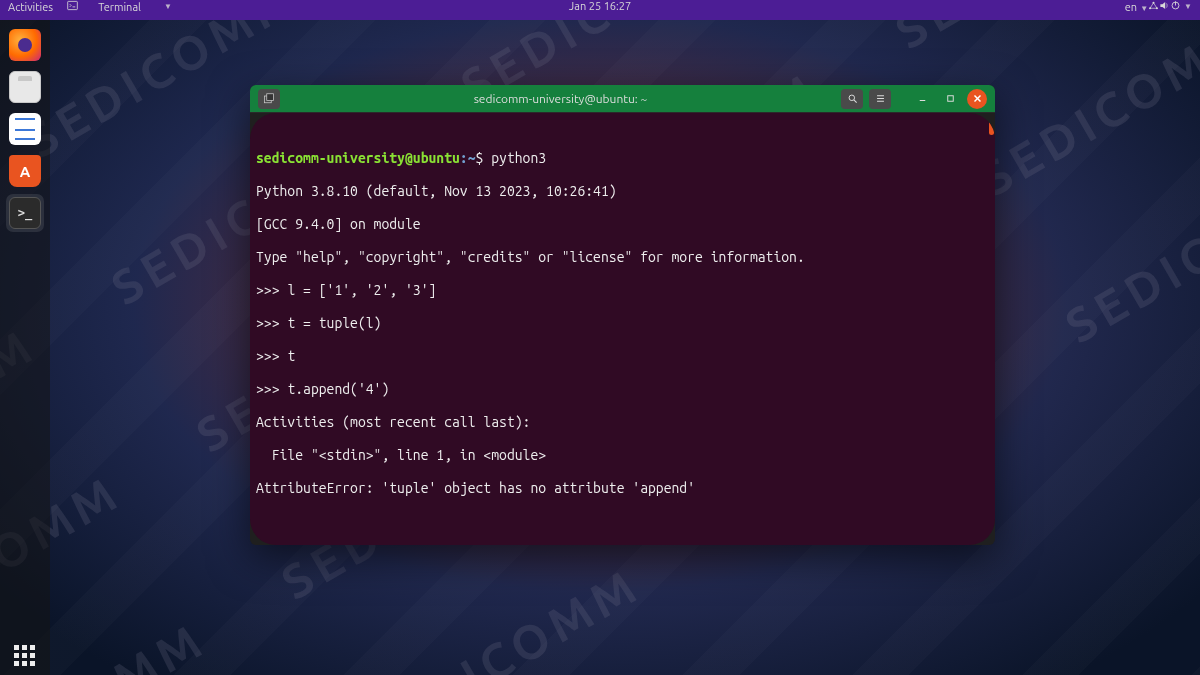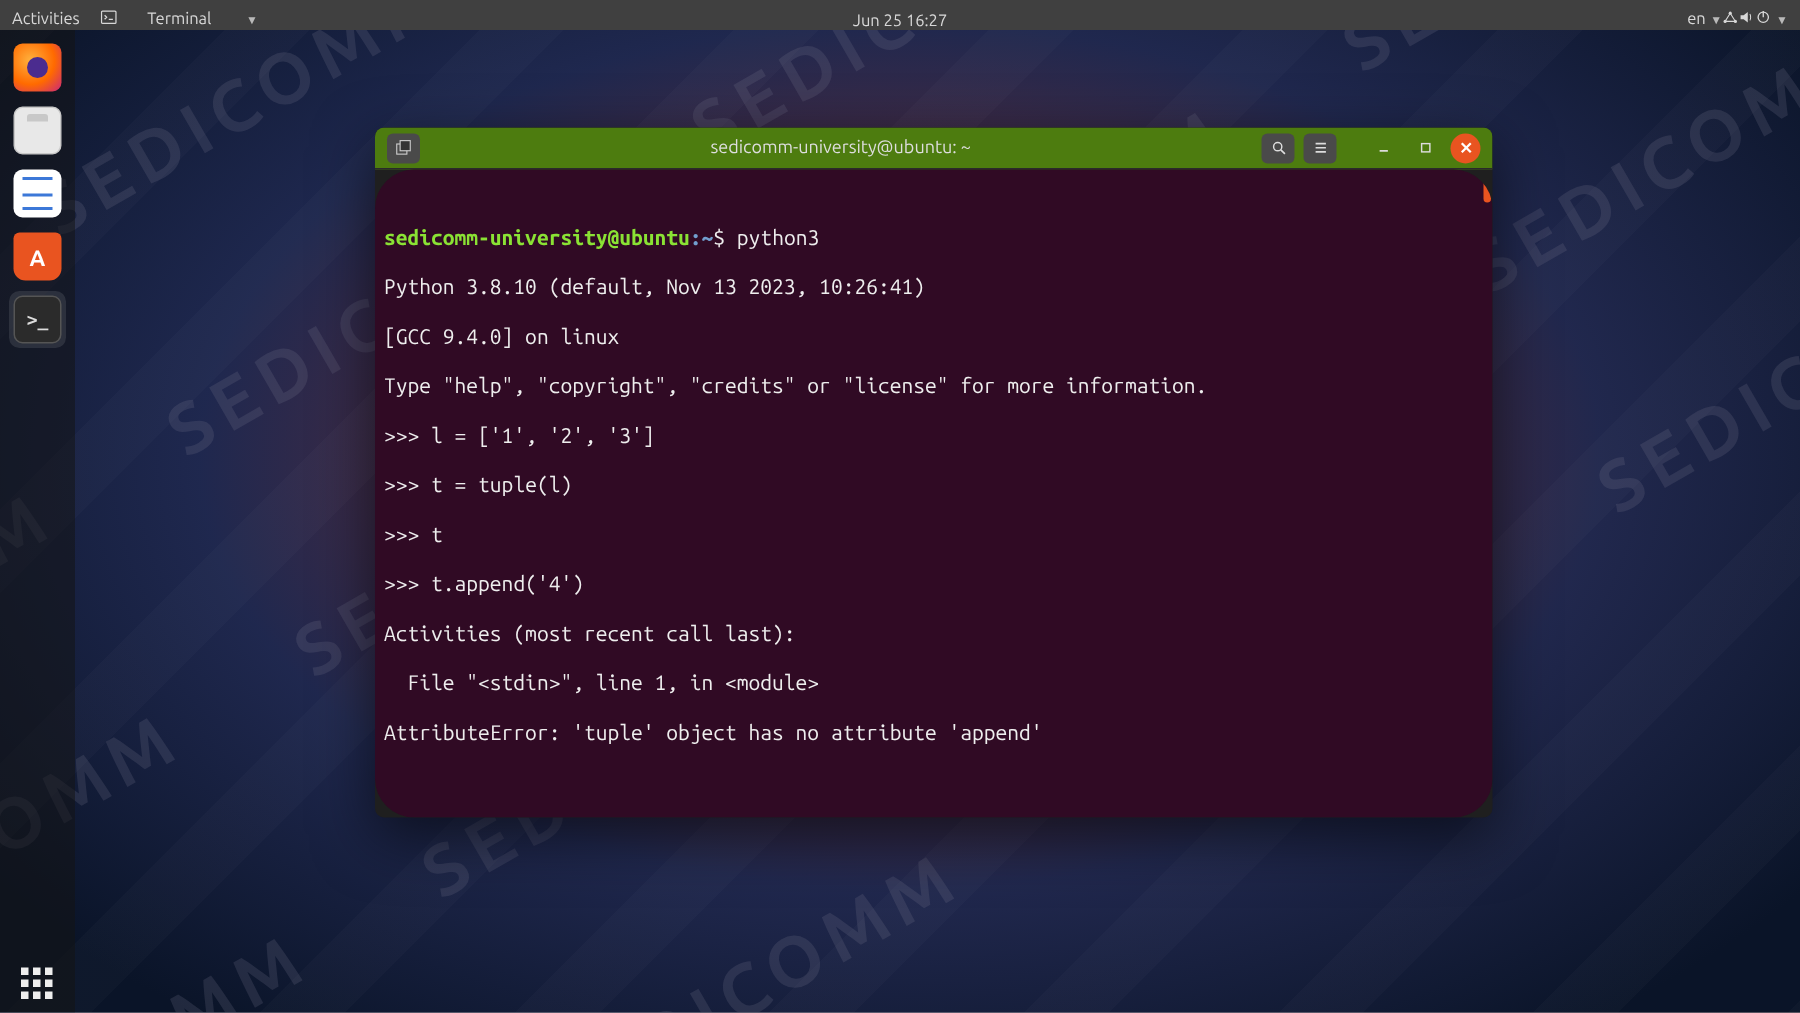--- a/index.html
+++ b/index.html
@@ -23,21 +23,21 @@
     position:absolute; inset:-200px;
     font-size:48px; font-weight:700; letter-spacing:6px;
     color:rgba(120,120,140,0.22);
     transform:rotate(-30deg);
     line-height:170px; word-spacing:80px;
     white-space:normal;
   }
   
   .topbar{
     position:absolute; left:0; right:0; top:0; height:20px;
-    background:#404040; display:flex; align-items:flex-end;
+    background:#4c1d95; display:flex; align-items:flex-start;
     font-size:11px; color:#d8d8d8; padding:0 8px; z-index:50;
   }
   .topbar .left{display:flex; align-items:center; gap:14px;}
   .topbar .center{position:absolute; left:50%; transform:translateX(-50%);}
   .topbar .right{margin-left:auto; display:flex; align-items:center; }
   .caret{font-size:8px; margin-left:3px; opacity:.8;}
   .topbar .termmenu{display:flex; align-items:center; gap:20px;}
   .iconbox svg{width:11px;height:11px;fill:#d8d8d8;}
   
   .dock{
@@ -68,21 +68,21 @@
   .software::after{content:"A";position:absolute;inset:0;display:flex;align-items:center;justify-content:center;color:#fff;font-weight:700;font-size:15px;}
   .termicon{background:#2b2b2b;border:1px solid #555;}
   .termicon::after{content:">_";color:#ddd;font:700 12px monospace;}
   
   .termwin{
     position:absolute; left:250px; top:85px; width:745px; height:460px;
     background:#1f1f1f; border-radius:6px; box-shadow:0 12px 40px rgba(0,0,0,0.6);
     display:flex; flex-direction:column; overflow:hidden; z-index:60;
   }
   .tbar{
-    height:28px; background:#4d7c0f; display:flex; align-items:center; padding:0 8px; gap:6px;
+    height:28px; background:#15803d; display:flex; align-items:center; padding:0 8px; gap:6px;
     border-bottom:1px solid #2a2a2a;
   }
   .tbar .nt{
     width:22px;height:20px;border-radius:4px;background:#4a4a4a;
     display:flex;align-items:center;justify-content:center;
   }
   .tbar .nt svg{width:12px;height:12px;fill:#ccc;}
   .tbar .title{flex:1;text-align:center;font-size:12px;color:#ddd;}
   .sqbtn{width:22px;height:20px;border-radius:4px;background:#4a4a4a;display:flex;align-items:center;justify-content:center;}
   .sqbtn svg{width:11px;height:11px;fill:#ddd;stroke:#ddd;}
@@ -113,21 +113,21 @@
       <span class="iconbox">
         <svg viewBox="0 0 16 16">
             <rect x="1" y="2" width="14" height="12" rx="1" fill="none" stroke="#d8d8d8" stroke-width="1.2"></rect>
             <path d="M4 6l2 2-2 2M8 10h4" stroke="#d8d8d8" stroke-width="1.2" fill="none"></path>
           </svg>
       </span>
       <span>Terminal</span>
       <span class="caret">▼</span>
     </span>
   </div>
-  <div class="center">Jun 25  16:27</div>
+  <div class="center">Jan 25  16:27</div>
   <div class="right">
     <span><span>en</span><span class="caret">▼</span></span>
     <span class="iconbox">
       <svg viewBox="0 0 16 16">
           <circle cx="3" cy="12" r="1.5"></circle>
           <circle cx="8" cy="4" r="1.5"></circle>
           <circle cx="13" cy="12" r="1.5"></circle>
           <path d="M3 12L8 4 13 12 3 12" fill="none" stroke="#d8d8d8"></path>
         </svg>
     </span>
@@ -221,21 +221,21 @@
           <line x1="2" y1="2" x2="10" y2="10"></line>
           <line x1="10" y1="2" x2="2" y2="10"></line>
         </svg>
     </div>
   </div>
 
   <div class="termbody">
     <div class="scrollbar"></div>
 <span class="line"><span class="pr-user">sedicomm-university</span><span class="pr-user">@</span><span class="pr-host">ubuntu</span><span class="pr-path">:</span><span class="pr-path">~</span><span class="pr-dollar">$</span> <span class="pr-cmd">python3</span></span>
 <span class="line">Python 3.8.10 (default, Nov 13 2023, 10:26:41)</span>
-<span class="line">[GCC 9.4.0] on linux</span>
+<span class="line">[GCC 9.4.0] on module</span>
 <span class="line">Type "help", "copyright", "credits" or "license" for more information.</span>
 <span class="line"><span>&gt;&gt;&gt;</span> <span>l = ['1', '2', '3']</span></span>
 <span class="line"><span>&gt;&gt;&gt;</span> <span>t = tuple(l)</span></span>
 <span class="line"><span>&gt;&gt;&gt;</span> <span>t</span></span>
 <span class="line"><span>&gt;&gt;&gt;</span> <span>t.append('4')</span></span>
 <span class="line">Activities (most recent call last):</span>
 <span class="line">  File "&lt;stdin&gt;", line 1, in &lt;module&gt;</span>
 <span class="line">AttributeError: 'tuple' object has no attribute 'append'</span>
 
 

